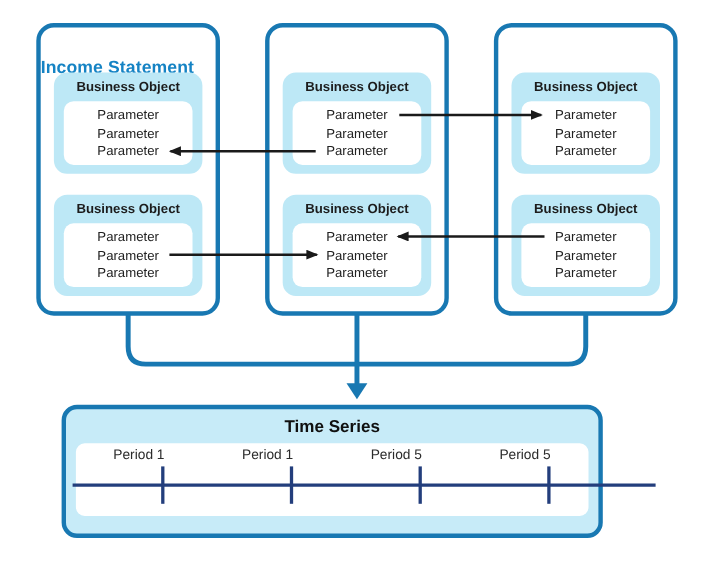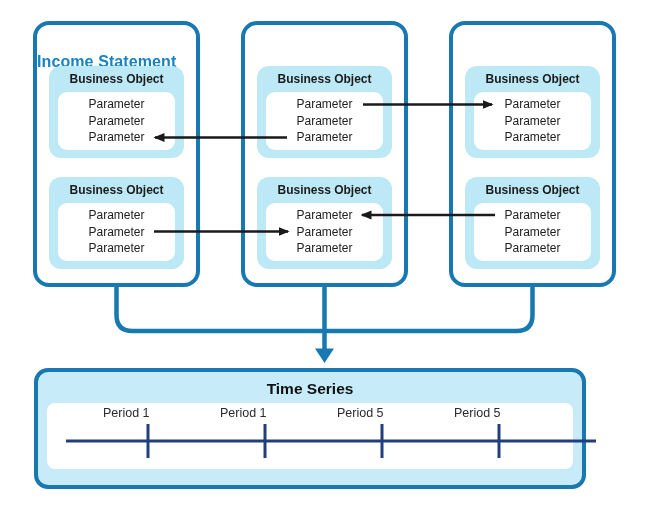--- a/index.html
+++ b/index.html
@@ -26,21 +26,21 @@
   .bo2{top:152px;}
   .bo-label{text-align:center;margin-top:6px;font-size:12px;font-weight:bold;
             color:var(--text_dark);}
   .param-box{position:absolute;left:9px;right:9px;top:26px;bottom:8px;background:#fff;
              border-radius:9px;display:flex;flex-direction:column;
              justify-content:center;align-items:center;}
   .param{font-size:12px;line-height:16.5px;color:#212121;white-space:nowrap;}
 
   .overlay{position:absolute;left:0;top:0;width:650px;height:526px;pointer-events:none;}
 
-  .ts{position:absolute;left:34px;top:368px;width:552px;height:121px;
+  .ts{position:absolute;left:56px;top:368px;width:492px;height:121px;
       background:var(--ts_fill);border:4.5px solid var(--border_blue);border-radius:14px;}
   .ts-title{text-align:center;margin-top:8px;font-size:15.5px;font-weight:bold;color:#101010;}
   .ts-inner{position:absolute;left:9px;right:9px;top:31px;bottom:16px;background:#fff;
             border-radius:8px;}
   .period-label{position:absolute;top:406px;width:90px;text-align:left;
                 font-size:12.5px;color:#2b2b2b;}
 </style>
 </head>
 <body>
 

